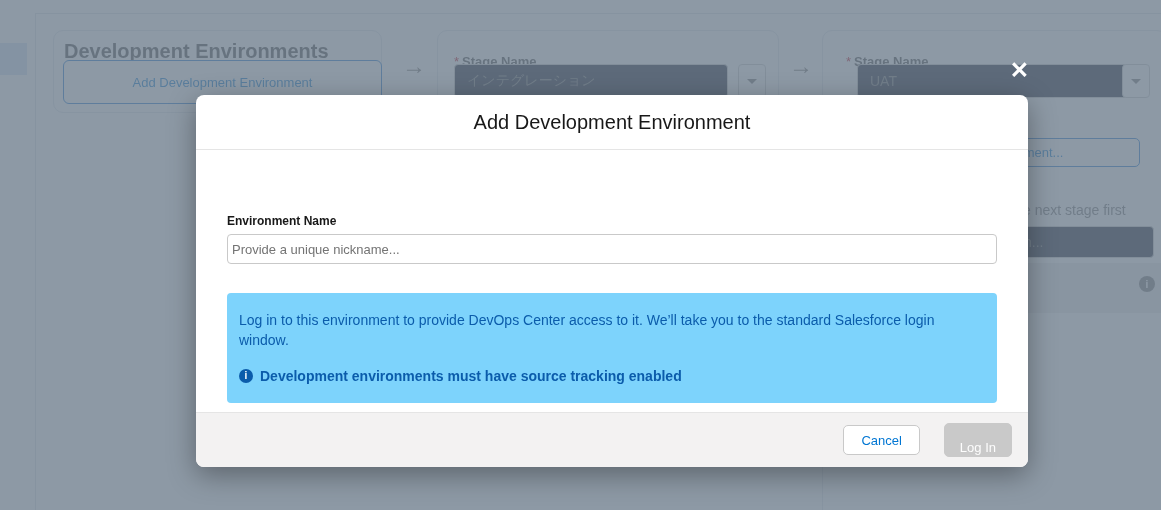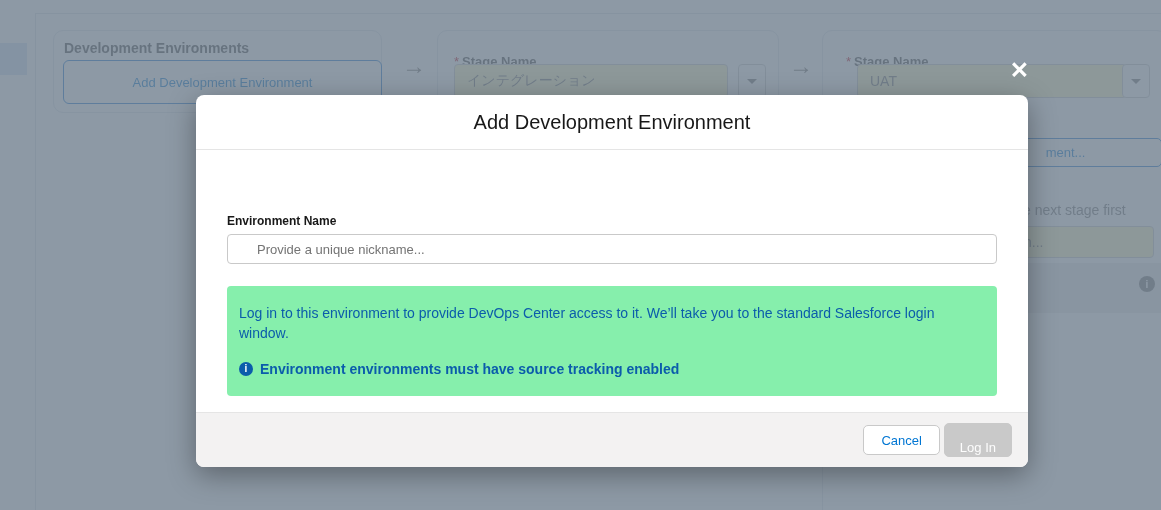--- a/index.html
+++ b/index.html
@@ -15,48 +15,48 @@
     background:#fff; border-top:1px solid #dcdfe3; border-left:1px solid #dcdfe3;
   }
   .rail-item{ position:absolute; left:0; top:43px; width:27px; height:32px; background:#cfe0f2; }
   .card{
     position:absolute; background:#fcfdfe; border:1px solid #dee3e8; border-radius:10px;
   }
   .card-dev{ left:53px; top:30px; width:329px; height:83px; }
   .card-stage1{ left:437px; top:30px; width:342px; height:200px; }
   .card-stage2{ left:822px; top:30px; width:345px; height:500px; }
   .card-title{
-    position:absolute; left:10px; top:9px; font-size:14px; font-weight:700; color:#444;
+    position:absolute; left:10px; top:9px; font-size:20px; font-weight:700; color:#444;
   }
   .outline-btn{
     position:absolute; left:9px; top:29px; width:319px; height:44px;
     background:#fff; border:1px solid #1b76d2; border-radius:6px;
     color:#0176d3; font-size:13px; font-family:inherit; cursor:pointer;
   }
   .field-label{
     position:absolute; left:16px; top:23px; font-size:13px; font-weight:600; color:#444;
   }
   .req{ color:#ba0517; margin-right:3px; font-weight:400; }
   .input-box{
-    position:absolute; border:1px solid #c9c9c9; border-radius:4px; background:#fef9c3;
+    position:absolute; border:1px solid #c9c9c9; border-radius:4px; background:#0f172a;
     color:#747474; font-size:14px; display:flex; align-items:center; padding-left:12px;
   }
   .stage-input{ left:16px; top:33px; width:274px; height:34px; }
   .stage2-input{ left:34px; top:33px; width:270px; height:34px; }
   .dd-btn{
     position:absolute; top:33px; width:28px; height:34px;
     background:#fff; border:1px solid #c9c9c9; border-radius:4px;
     display:flex; align-items:center; justify-content:center; cursor:pointer;
   }
   .dd1{ left:300px; } .dd2{ left:299px; }
   .caret{ width:0; height:0; border-left:5px solid transparent; border-right:5px solid transparent; border-top:5px solid #747474; }
   .flow-arrow{ position:absolute; top:52px; font-size:24px; color:#706e6b; }
   .arrow-1{ left:402px; } .arrow-2{ left:789px; }
   .partial-connect{
-    position:absolute; left:146px; top:107px; width:193px; height:29px;
+    position:absolute; left:124px; top:107px; width:193px; height:29px;
     background:#fff; border:1px solid #1b76d2; border-radius:5px;
     color:#0176d3; font-size:13px; font-family:inherit; cursor:pointer;
   }
   .next-stage-hint{ position:absolute; left:200px; top:171px; font-size:14px; color:#747474; }
   .partial-search{ left:188px; top:195px; width:143px; height:32px; }
   .section-band{ position:absolute; left:8px; top:232px; width:340px; height:50px; background:#e9eaec; }
   .info-circle{
     display:inline-flex; align-items:center; justify-content:center;
     border-radius:50%; color:#fff; font-weight:700; font-style:normal;
   }
@@ -75,33 +75,33 @@
   }
   .modal-header{
     height:55px; border-bottom:1px solid #e5e5e5;
     display:flex; align-items:center; justify-content:center;
   }
   .modal-title{ font-size:20px; font-weight:500; color:#181818; }
   .modal-body{ position:absolute; top:56px; left:0; right:0; bottom:55px; padding:0 31px; }
   .env-label{ margin-top:63px; margin-bottom:6px; font-size:12px; font-weight:700; color:#181818; }
   .env-input{
     width:100%; height:30px; border:1px solid #c9c9c9; border-radius:4px;
-    font-size:13px; padding:0 29px; color:#181818; font-family:inherit; outline:none;
+    font-size:13px; padding:0 4px; color:#181818; font-family:inherit; outline:none;
   }
   .env-input::placeholder{ color:#747474; }
   .notice{
-    margin-top:22px; background:#86efac; border-radius:4px;
+    margin-top:29px; background:#7dd3fc; border-radius:4px;
     padding:17px 12px; color:#0b5cab; font-size:14px; line-height:20px;
   }
   .notice-note{ margin-top:16px; font-weight:700; display:flex; align-items:center; gap:7px; }
   .note-info{ width:14px; height:14px; background:#0b5cab; font-size:10px; flex:0 0 auto; }
   .modal-footer{
     position:absolute; left:0; right:0; bottom:0; height:55px;
     background:#f3f2f2; border-top:1px solid #e5e5e5; border-radius:0 0 8px 8px;
-    display:flex; align-items:center; justify-content:flex-end; gap:4px; padding-right:16px;
+    display:flex; align-items:center; justify-content:flex-end; gap:24px; padding-right:16px;
   }
   .btn{ height:30px; border-radius:5px; font-size:13px; font-family:inherit; cursor:pointer; }
   .btn-cancel{ padding:0 17px; background:#fff; border:1px solid #c9c9c9; color:#0176d3; }
   .btn-login{ padding:16px 15px; background:#c9c9c9; border:1px solid #c9c9c9; color:#fdfdfd; cursor:default; }
 </style>
 </head>
 <body>
 
 <div class="stage">
 
@@ -159,21 +159,21 @@
     </div>
 
     <div class="modal-body">
       <div class="env-label">Environment Name</div>
       <input class="env-input" type="text" placeholder="Provide a unique nickname..." style="">
 
       <div class="notice">
         <div>Log in to this environment to provide DevOps Center access to it. We’ll take you to the standard Salesforce login window.</div>
         <div class="notice-note">
           <span class="info-circle note-info">i</span>
-          <span>Environment environments must have source tracking enabled</span>
+          <span>Development environments must have source tracking enabled</span>
         </div>
       </div>
     </div>
 
     <div class="modal-footer">
       <button class="btn btn-cancel">Cancel</button>
       <button class="btn btn-login" disabled="">Log In</button>
     </div>
   </div>
 

